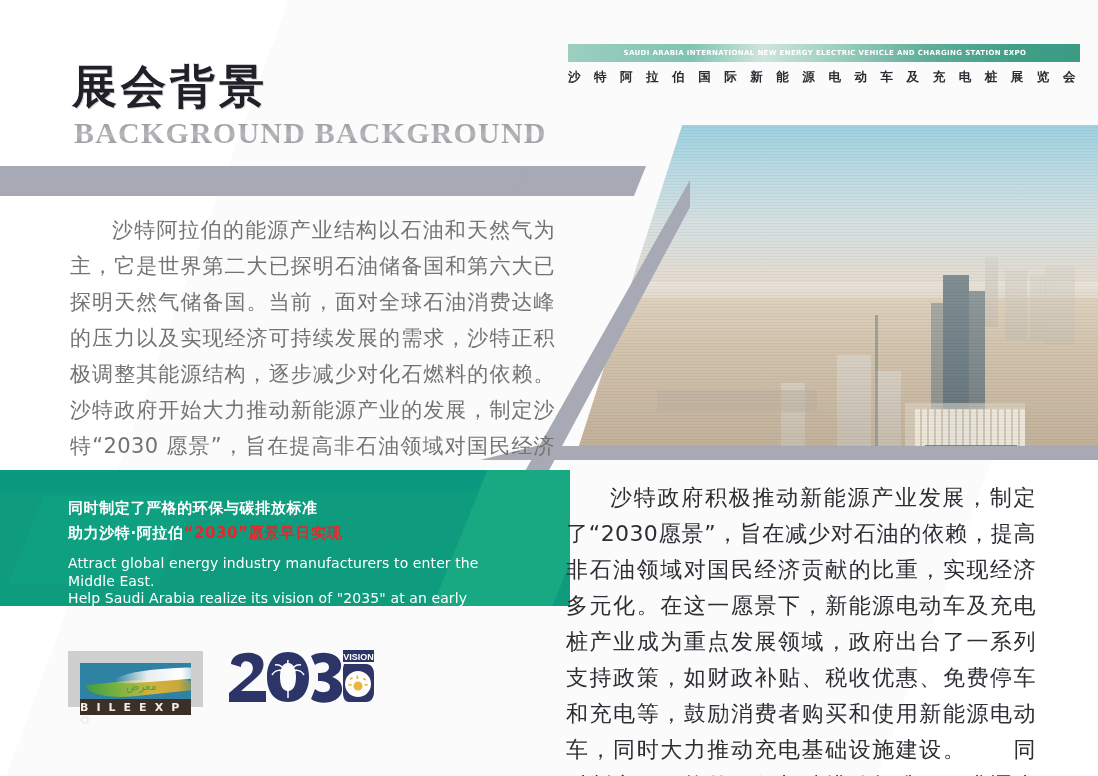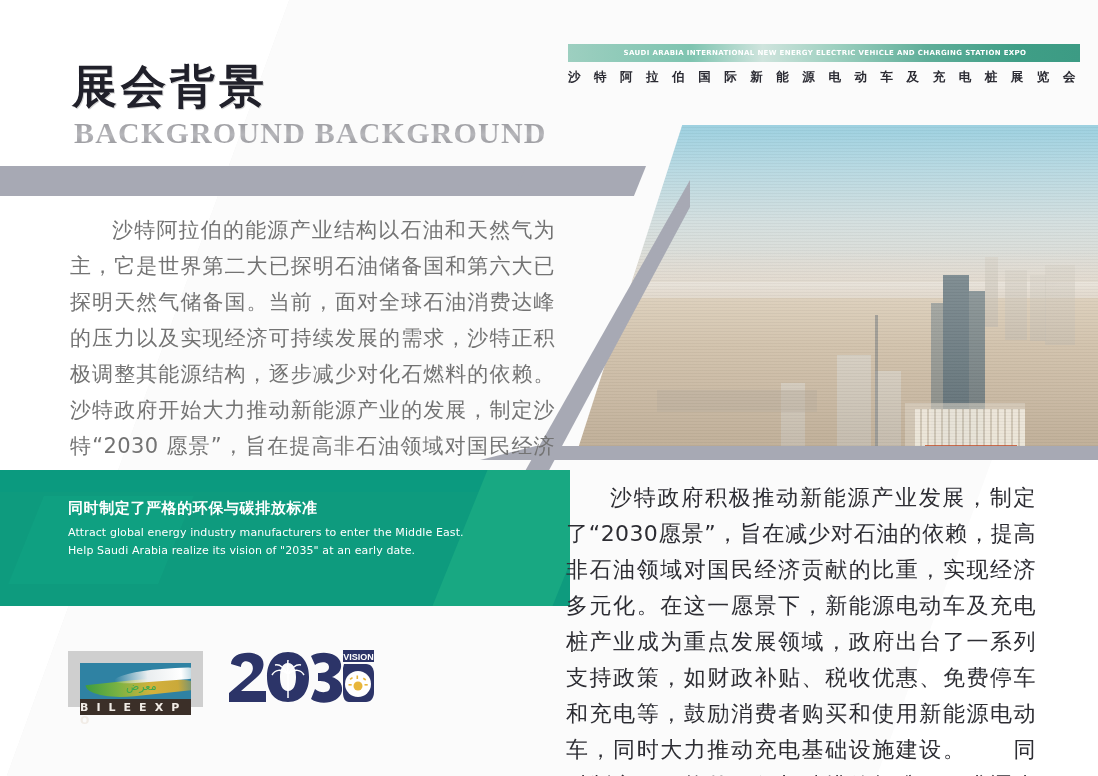--- a/index.html
+++ b/index.html
@@ -111,22 +111,22 @@
     position:absolute;left:26px;top:26px;width:150px;height:88px;
     background:rgba(16,164,131,.55);transform:skewX(-22deg);
   }
   .green-txt{position:absolute;left:68px;top:26px;width:430px;}
   .gp-cn{
     font-family:"DejaVu Sans",sans-serif;
     font-size:15px;font-weight:bold;color:#ffffff;line-height:25px;letter-spacing:.6px;
   }
   .gp-red{color:#e8262b;}
   .gp-en{
-    margin-top:3px;font-family:"DejaVu Sans",sans-serif;
-    font-size:11px;color:#ffffff;line-height:17.5px;letter-spacing:.1px;
+    margin-top:9px;font-family:"DejaVu Sans",sans-serif;
+    font-size:14px;color:#ffffff;line-height:17.5px;letter-spacing:.1px;
   }
 
   
   .right-para{
     position:absolute;left:566px;top:480px;width:470px;
     font-family:"DejaVu Sans",sans-serif;
     font-size:22px;line-height:36px;color:#2d2d33;
     text-align:justify;text-indent:2em;letter-spacing:.4px;
   }
 
@@ -218,20 +218,21 @@
 
   <div class="left-para">沙特阿拉伯的能源产业结构以石油和天然气为主，它是世界第二大已探明石油储备国和第六大已探明天然气储备国。当前，面对全球石油消费达峰的压力以及实现经济可持续发展的需求，沙特正积极调整其能源结构，逐步减少对化石燃料的依赖。沙特政府开始大力推动新能源产业的发展，制定沙特“2030 愿景”，旨在提高非石油领域对国民经济贡献的比重，促进国家经济转型，实现经济多元化发展。</div>
 
   <div class="green-panel">
     <div class="green-base"></div>
     <div class="green-slant-top"></div>
     <div class="green-inner"></div>
     <div class="green-slant-r"></div>
     <div class="green-txt">
       <div class="gp-cn">同时制定了严格的环保与碳排放标准</div>
+      <div class="gp-cn"><span>助力沙特·阿拉伯</span><span class="gp-red">“2030”愿景早日实现</span></div>
       <div class="gp-en">
         <div>Attract global energy industry manufacturers to enter the Middle East.</div>
         <div>Help Saudi Arabia realize its vision of "2035" at an early date.</div>
       </div>
     </div>
   </div>
 
   <div class="right-para">沙特政府积极推动新能源产业发展，制定了“2030愿景”，旨在减少对石油的依赖，提高非石油领域对国民经济贡献的比重，实现经济多元化。在这一愿景下，新能源电动车及充电桩产业成为重点发展领域，政府出台了一系列支持政策，如财政补贴、税收优惠、免费停车和充电等，鼓励消费者购买和使用新能源电动车，同时大力推动充电基础设施建设。　　同时制定了严格的环保与碳排放标准，要求逐步限制燃油车辆的销售，并加快电动车的普及，以提升空气质量，实现可持续发展。</div>
 
   <div class="logos">

